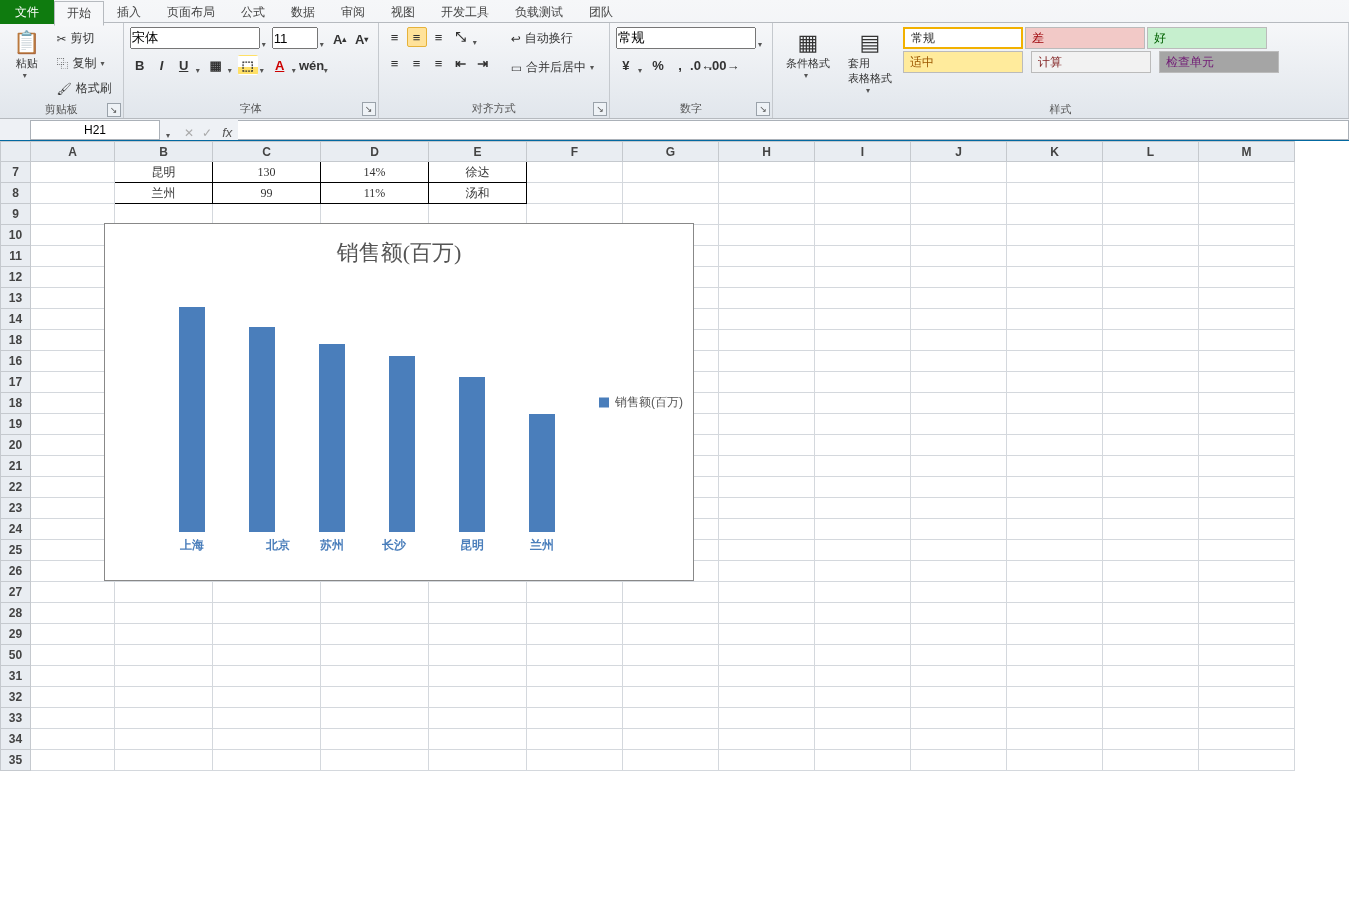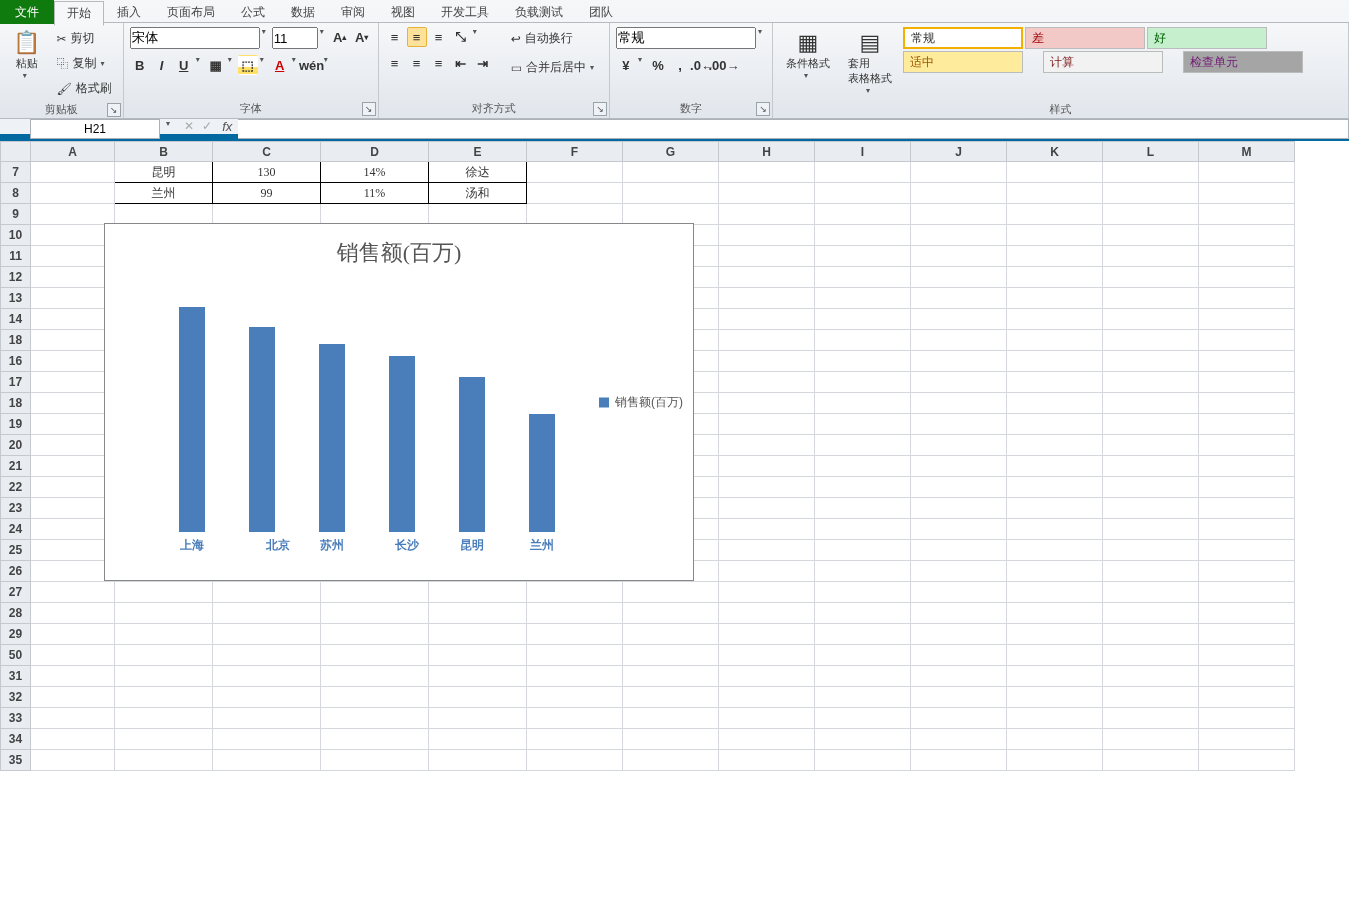--- a/index.html
+++ b/index.html
@@ -8,39 +8,39 @@
 .tabs{display:flex;height:22px;align-items:flex-start}
 .tab{padding:3px 12px;font-size:12px;color:#444;cursor:default;border:1px solid transparent;border-bottom:none}
 .tab.file{background:#0f7b0f;color:#fff;padding:3px 14px}
 .tab.active{background:#f6f7f9;border:1px solid #b6babf;border-bottom:1px solid #f6f7f9;position:relative;top:1px}
 .ribbon-body{display:flex;height:96px;background:linear-gradient(#f6f7f9,#e1e6ec);border-top:1px solid #b6babf}
 .group{display:flex;flex-direction:column;border-right:1px solid #c5c9ce;padding:4px 6px 0 6px;position:relative}
 .group-content{flex:1;display:flex;align-items:flex-start;gap:4px}
 .group-label{text-align:center;font-size:11px;color:#555;padding:2px 0;position:relative}
 .group-label .dlg{position:absolute;right:-4px;bottom:2px;width:14px;height:14px;border:1px solid #9aa2aa;font-size:9px;line-height:12px;text-align:center;color:#555;background:#eef2f6}
 .vstack{display:flex;flex-direction:column;gap:2px}
-.hstack{display:flex;align-items:flex-start;gap:2px}
+.hstack{display:flex;align-items:flex-end;gap:2px}
 .btn-small{display:flex;align-items:center;gap:4px;padding:2px 4px;border:1px solid transparent;border-radius:2px;font-size:12px}
 .big-btn{display:flex;flex-direction:column;align-items:center;justify-content:center;padding:4px 6px;border:1px solid transparent;border-radius:3px;min-width:40px}
 .big-btn .ic{font-size:22px;line-height:1}
 .big-btn .lb{font-size:11px;margin-top:2px}
 .sep{width:1px;background:#c5c9ce;margin:4px 2px}
 .font-name{width:130px;height:22px}
 .font-size{width:46px;height:22px}
 .sq{width:20px;height:20px;border:1px solid transparent;display:flex;align-items:center;justify-content:center;font-size:13px;font-weight:bold;border-radius:2px}
 .dd{width:8px;font-size:8px;color:#555}
 .num-fmt{width:140px;height:22px}
 .style-cell{width:120px;height:22px;border:1px solid #bbb;padding:2px 6px;font-size:12px;display:flex;align-items:center}
 .sc-normal{background:#fff;border:2px solid #f2b100}
 .sc-bad{background:#f2c9c7;color:#9c0006}
 .sc-good{background:#c6efce;color:#006100}
 .sc-neutral{background:#ffeb9c;color:#9c5700}
 .sc-calc{background:#f2f2f2;color:#7f1d1d}
 .sc-check{background:#a5a5a5;color:#701a75}
-.name-bar{display:flex;align-items:flex-start;height:22px;border-bottom:7px solid #0369a1;background:#eef1f5}
+.name-bar{display:flex;align-items:flex-end;height:22px;border-bottom:1px solid #0369a1;background:#eef1f5}
 .name-box{width:130px;height:20px;border:1px solid #abb1b8;background:#fff;margin-left:30px;text-align:center;font-size:12px;padding:1px}
 .fx{margin:0 6px;font-style:italic;color:#555;font-size:13px}
 .formula-input{flex:1;height:20px;border:1px solid #abb1b8;border-left:none;background:#fff}
 .grid-wrap{position:relative;overflow:auto;height:calc(100vh - 140px);background:#fff}
 table.sheet{border-collapse:collapse;table-layout:fixed}
 .colhdr,.rowhdr{background:#e9edf2;border:1px solid #c5c9ce;text-align:center;font-size:12px;color:#444}
 .colhdr{height:20px}
 .rowhdr{width:30px}
 td.cell{border:1px solid #d4d8dd;height:21px;padding:0 4px;font-size:12px}
 .cw-A{width:84px}.cw-B{width:98px}.cw-C{width:108px}.cw-D{width:108px}.cw-E{width:98px}
@@ -194,21 +194,21 @@
             <span class="lb" style="white-space:pre">套用
 表格格式</span>
             <span class="dd">▾</span>
           </div>
     <div class="vstack" style="gap:2px">
      <div class="hstack" style="gap:2px">
       <div class="style-cell sc-normal">常规</div>
       <div class="style-cell sc-bad">差</div>
       <div class="style-cell sc-good">好</div>
      </div>
-     <div class="hstack" style="gap:20px">
+     <div class="hstack" style="gap:8px">
       <div class="style-cell sc-neutral">适中</div>
       <div class="style-cell sc-calc">计算</div>
       <div class="style-cell sc-check">检查单元</div>
      </div>
     </div>
    </div>
    <div class="group-label"><span>样式</span></div>
   </div>
 
  </div>
@@ -769,21 +769,21 @@
  <div class="chart-box">
   <div class="chart-title">销售额(百万)</div>
   <div class="plot" id="plot">
         <div class="bar" style="left:44px;height:224.91px"></div>
         <div class="xlab" style="left:22px">上海</div>
         <div class="bar" style="left:114px;height:204.68px"></div>
         <div class="xlab" style="left:108px">北京</div>
         <div class="bar" style="left:184px;height:188.02px"></div>
         <div class="xlab" style="left:162px">苏州</div>
         <div class="bar" style="left:254px;height:176.12px"></div>
-        <div class="xlab" style="left:237px">长沙</div>
+        <div class="xlab" style="left:224px">长沙</div>
         <div class="bar" style="left:324px;height:154.70000000000002px"></div>
         <div class="xlab" style="left:302px">昆明</div>
         <div class="bar" style="left:394px;height:117.81px"></div>
         <div class="xlab" style="left:372px">兰州</div>
       </div>
   <div class="legend">
         <span class="sw"></span>
         <span>销售额(百万)</span>
       </div>
  </div>

